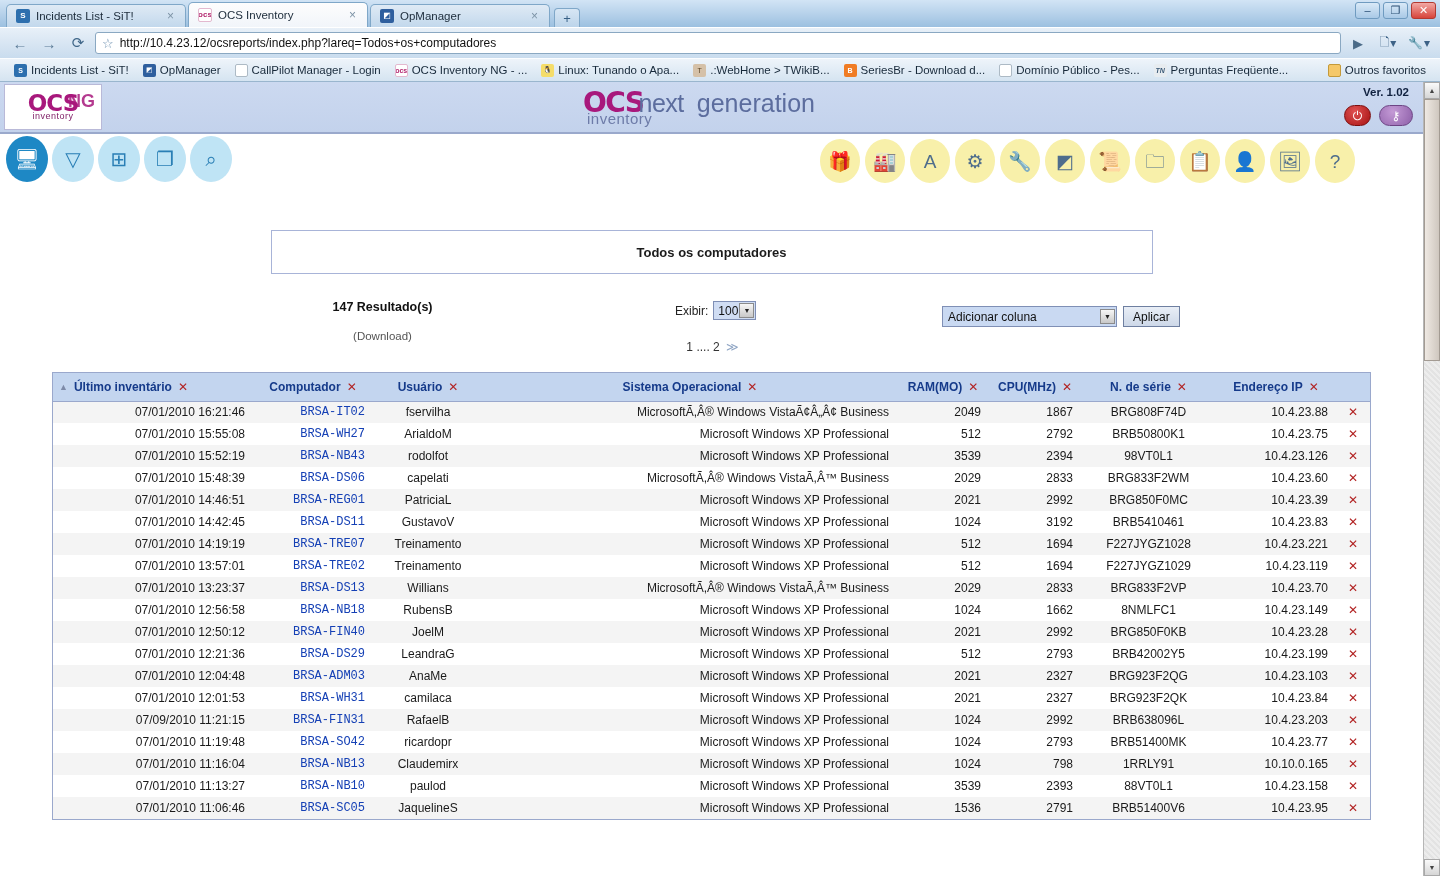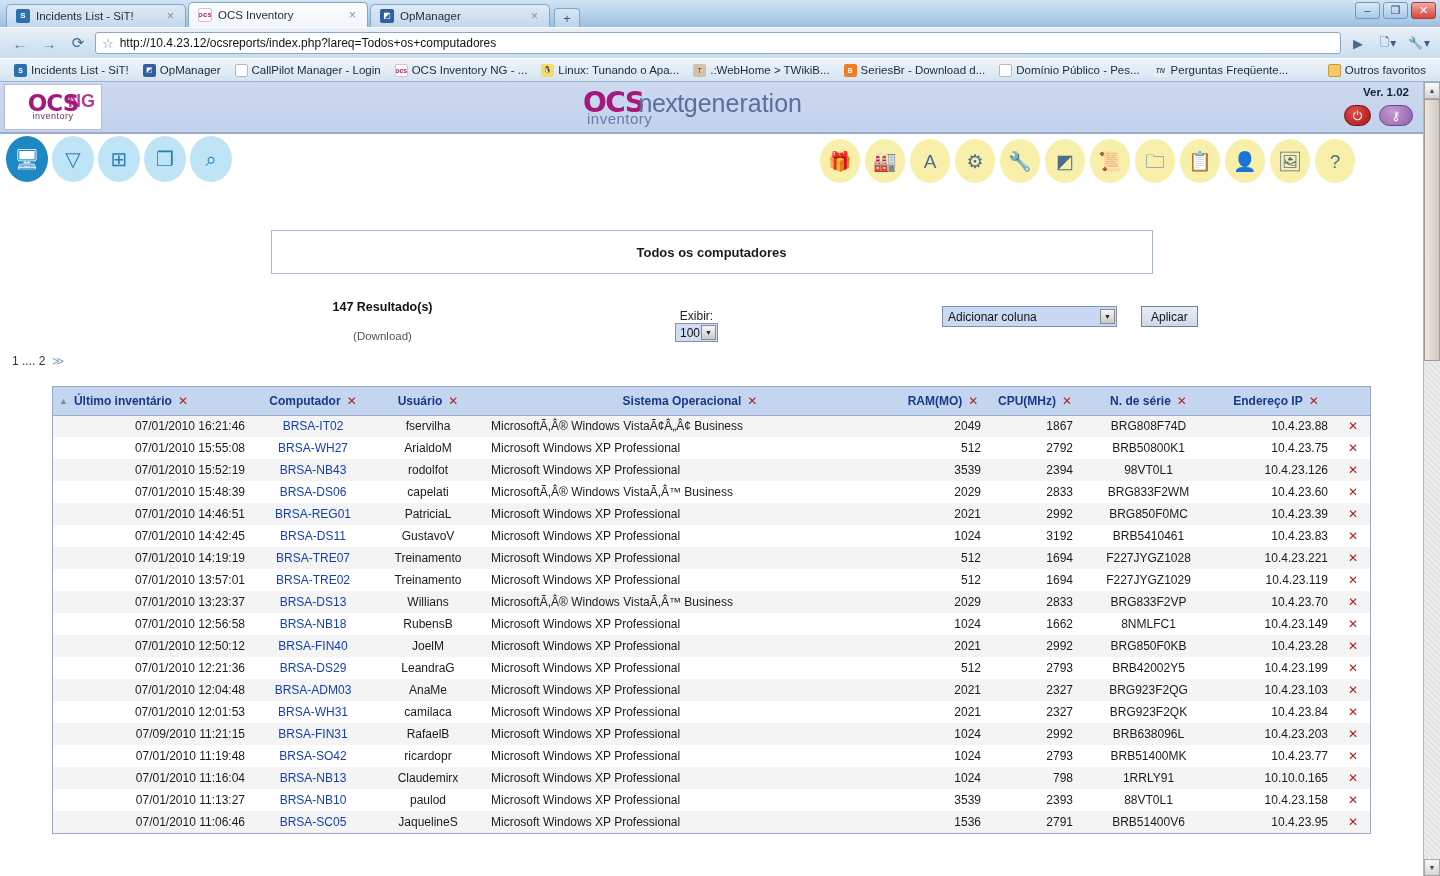--- a/index.html
+++ b/index.html
@@ -169,21 +169,21 @@
   .logo-ocs-sub { font-size:9px; color:#7d1b63; letter-spacing:0.5px; margin-top:-2px;}
   .logo-ng { position:absolute; right:6px; top:6px; font-size:18px; color:#a8187c; font-weight:bold; opacity:.85;}
 
   .ocs-center-logo {
     position:absolute; left: 583px; top: 4px;
     display:flex; flex-direction:column;
   }
   .cl-row1 { display:flex; align-items:baseline; gap:0px; }
   .cl-ocs { font-size:28px; font-weight:bold; color:#a8187c; letter-spacing:-1.5px; font-family:"DejaVu Sans",sans-serif;}
   .cl-next { font-size:25px; color:#5c6d9e; letter-spacing:-0.5px; margin-left:-5px;}
-  .cl-gen { font-size:25px; color:#5c6d9e; margin-left:0;}
+  .cl-gen { font-size:25px; color:#5c6d9e; margin-left:13px;}
   .cl-row2 { font-size:15px; color:#6d7ba8; margin-top:-9px; margin-left:4px; letter-spacing:0.5px;}
 
   .ver {
     position:absolute; right:14px; top:4px;
     font-size:11.5px; font-weight:bold; color:#10213f;
   }
   .hdr-buttons { position:absolute; right:10px; top:23px; display:flex; gap:8px; }
   .hdr-btn { width:27px;height:21px;border-radius:11px; display:flex;align-items:center;justify-content:center; color:#fff; font-size:12px;}
   .btn-power { background: radial-gradient(circle at 40% 30%, #e05252, #a61111); border:1px solid #7d0d0d;}
   .btn-key { width:34px; background: radial-gradient(circle at 40% 30%, #c49ad6, #8d5fa8); border:1px solid #6d4484;}
@@ -219,55 +219,55 @@
     margin-top: 26px;
     position:relative;
     height: 30px;
   }
   .results {
     position:absolute; left: 268px; top: 0; width: 205px; text-align:center;
   }
   .results .count { font-size:12.5px; font-weight:bold; color:#111; }
   .results .dl { font-size:11.5px; color:#555; margin-top:16px; }
   .exibir {
-    position:absolute; left: 663px; top: 9px;
-    display:flex; align-items:center; font-size:12px; color:#222;flex-direction:column;
+    position:absolute; left: 663px; top: 1px;
+    display:flex; align-items:center; gap:5px; font-size:12px; color:#222;
   }
   .sel-small {
     height:19px; min-width:40px;
     background:#d0ddf3; border:1px solid #7f8fb5;
     display:flex;align-items:center; justify-content:space-between;
     font-size:12px; color:#111; padding-left:4px;
   }
   .sel-arrow {
     width:15px; height:15px; margin:1px;
     background: linear-gradient(#f6f6f6,#c9c9c9);
     border:1px solid #8b8b8b;
     display:flex;align-items:center;justify-content:center;
     font-size:7px; color:#222;
   }
   .addcol {
     position:absolute; left: 930px; top: 6px;
-    display:flex; align-items:center; gap:24px;
+    display:flex; align-items:center; gap:6px;
   }
   .sel-wide {
     width:175px; height:21px;
     background:#c9d9f2; border:1px solid #7f8fb5;
     display:flex;align-items:center; justify-content:space-between;
     font-size:12px; color:#111; padding-left:5px;
   }
   .apply-btn {
     height:21px; padding: 0 9px;
     background: linear-gradient(#e9eef6,#cdd8e8);
     border:1px solid #6e7fa0;
     font-size:12px; color:#111;
     display:flex;align-items:center;
   }
   .pager {
-    margin-top: 24px; text-align:left;
+    margin-top: 10px; text-align:center;
     font-size:12px; color:#333;
   }
   .pager .arrows { color:#8fa5c4; letter-spacing:-2px; margin-left:3px; }
 
   
   .tbl-wrap {
     margin: 18px 40px 0 40px;
     border: 1px solid #9aa8cc;
   }
   table.grid { width: 100%; border-collapse: collapse; font-size: 12px; }
@@ -286,24 +286,24 @@
   .xred { color:#b22222; font-weight:bold; font-size:12px; font-family:"DejaVu Sans",sans-serif;}
   table.grid tbody td {
     height: 22px;
     padding: 0 8px;
     color:#1a1a1a;
     white-space: nowrap;
   }
   tbody tr:nth-child(odd) { background:#f4f4f4; }
   tbody tr:nth-child(even) { background:#ffffff; }
   td.c-date { text-align:right; width: 200px; }
-  td.c-comp { text-align:center; width: 120px; }
+  td.c-comp { text-align:right; width: 120px; font-family: Liberation Mono, monospace; }
   td.c-comp a { color:#1540b5; text-decoration:none; }
   td.c-user { text-align:center; width: 110px; }
-  td.c-os   { text-align:left; }
+  td.c-os   { text-align:right; }
   td.c-ram  { text-align:right; width: 92px; }
   td.c-cpu  { text-align:right; width: 92px; }
   td.c-sn   { text-align:center; width: 135px; }
   td.c-ip   { text-align:right; width: 120px; }
   td.c-del  { text-align:center; width: 34px; }
   th.h-date { text-align:left; padding-left:22px;}
   th.h-comp, th.h-user, th.h-os, th.h-sn { text-align:center;}
   th.h-ram, th.h-cpu, th.h-ip { text-align:center;}
 
   

